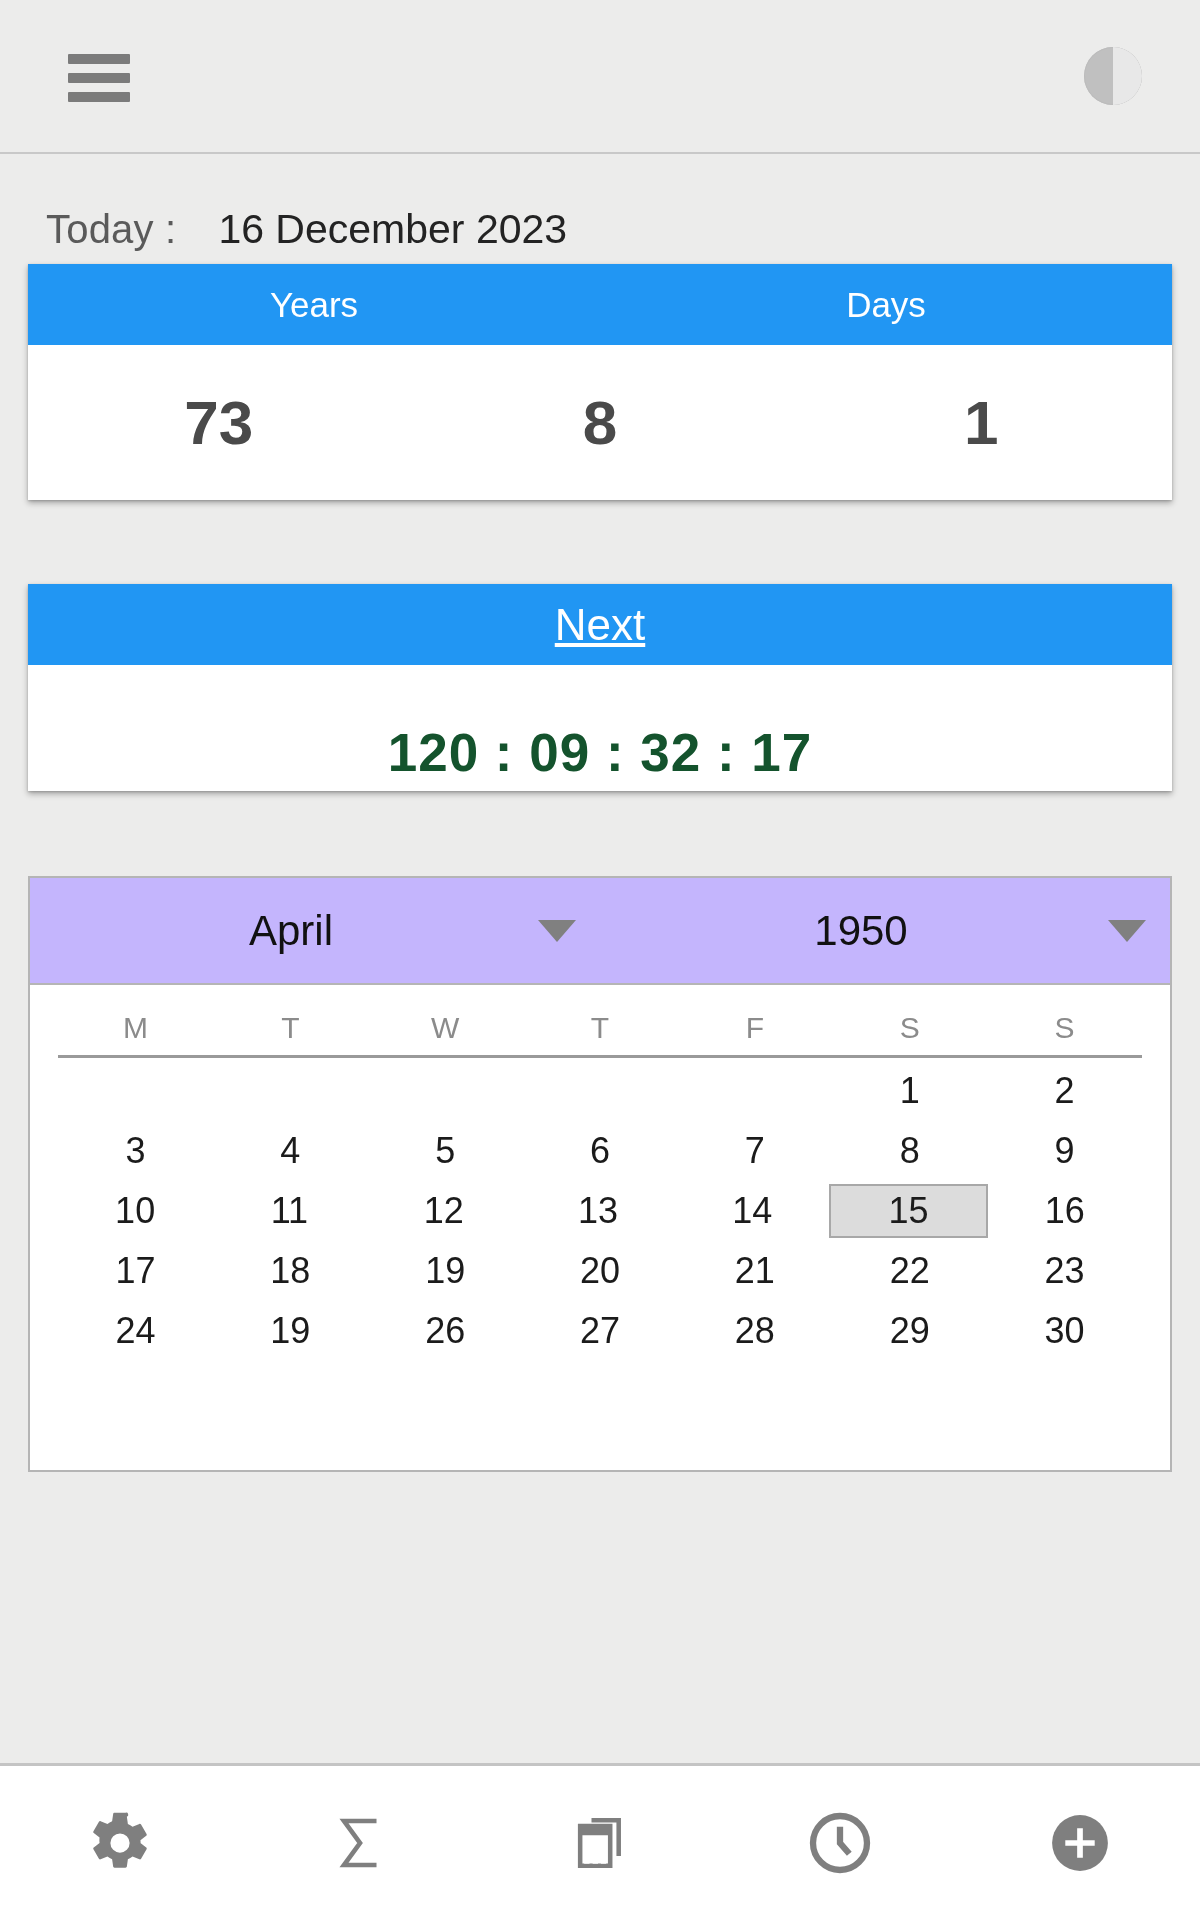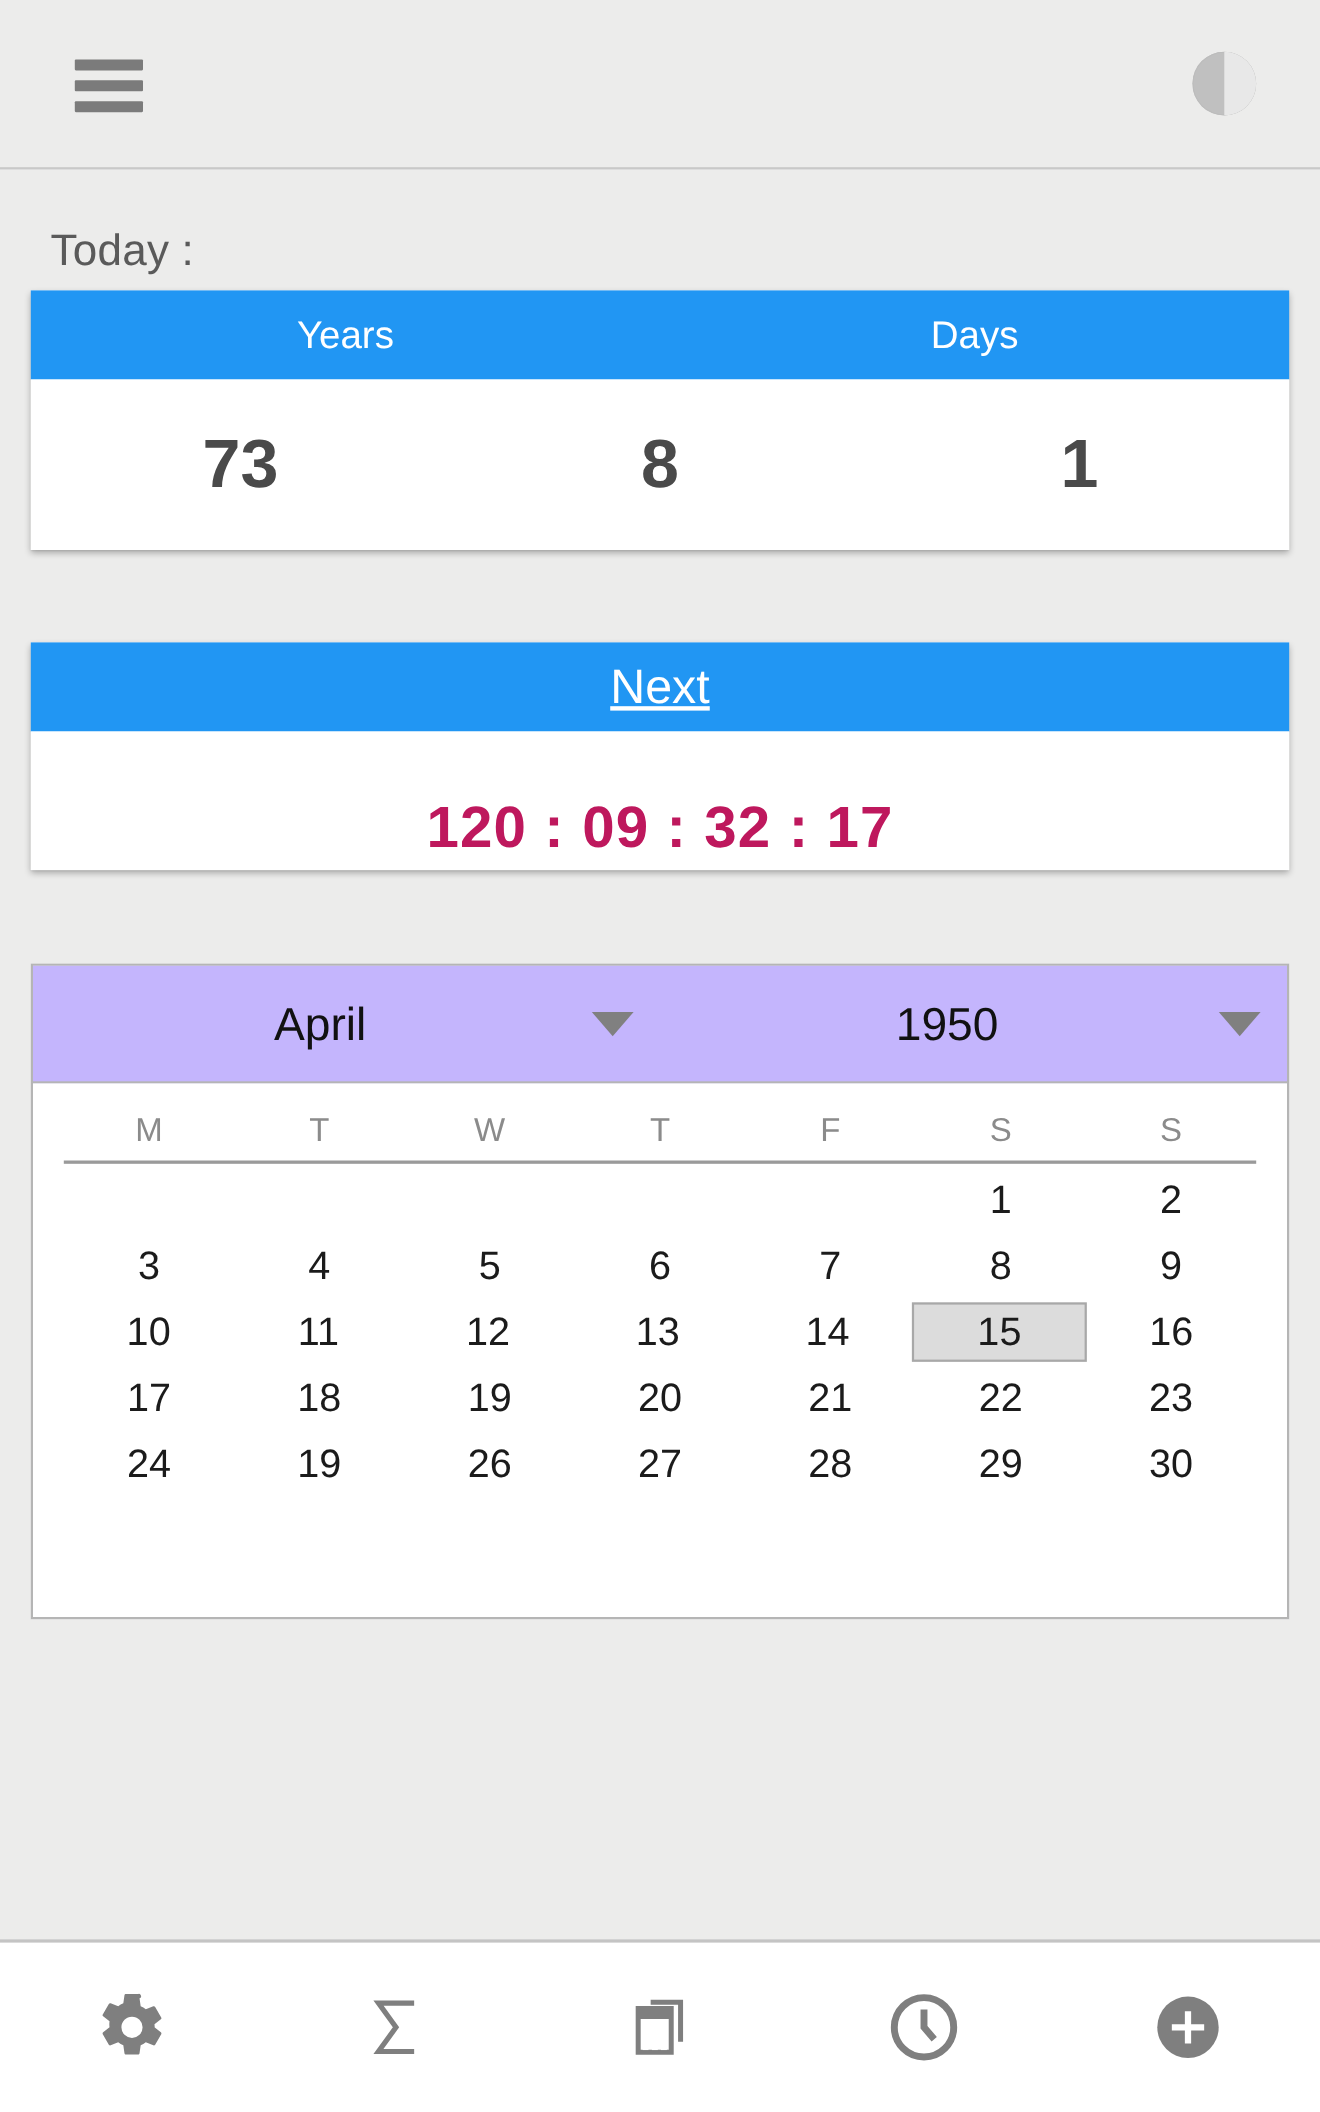--- a/index.html
+++ b/index.html
@@ -119,21 +119,21 @@
   .card.next { margin-top: 84px; }
   .next .card-head { justify-content: center; }
   .next .card-head .label { color:#fff; font-size: 44px; text-decoration: underline; }
   .next .card-body {
     justify-content: center;
     height: 126px;
   }
   .next .timer {
     font-size: 53px;
     font-weight: bold;
-    color: #be185d;
+    color: #14532d;
     letter-spacing: 1px;
     margin-top: 48px;
   }
 
   
   .calendar {
     margin: 85px 28px 0 28px;
     border: 2px solid #b5b5b5;
     background: #ffffff;
   }
@@ -231,20 +231,21 @@
   <div class="hamburger">
     <span></span>
     <span></span>
     <span></span>
   </div>
   <div class="theme-toggle"></div>
 </div>
 
 <div class="today-row">
   <div class="today-label">Today :</div>
+  <div class="today-value">16 December 2023</div>
 </div>
 
 <div class="card">
   <div class="card-head">
     <div class="col">Years</div>
     <div class="col">Days</div>
   </div>
   <div class="card-body">
     <div class="col">73</div>
     <div class="col">8</div>

